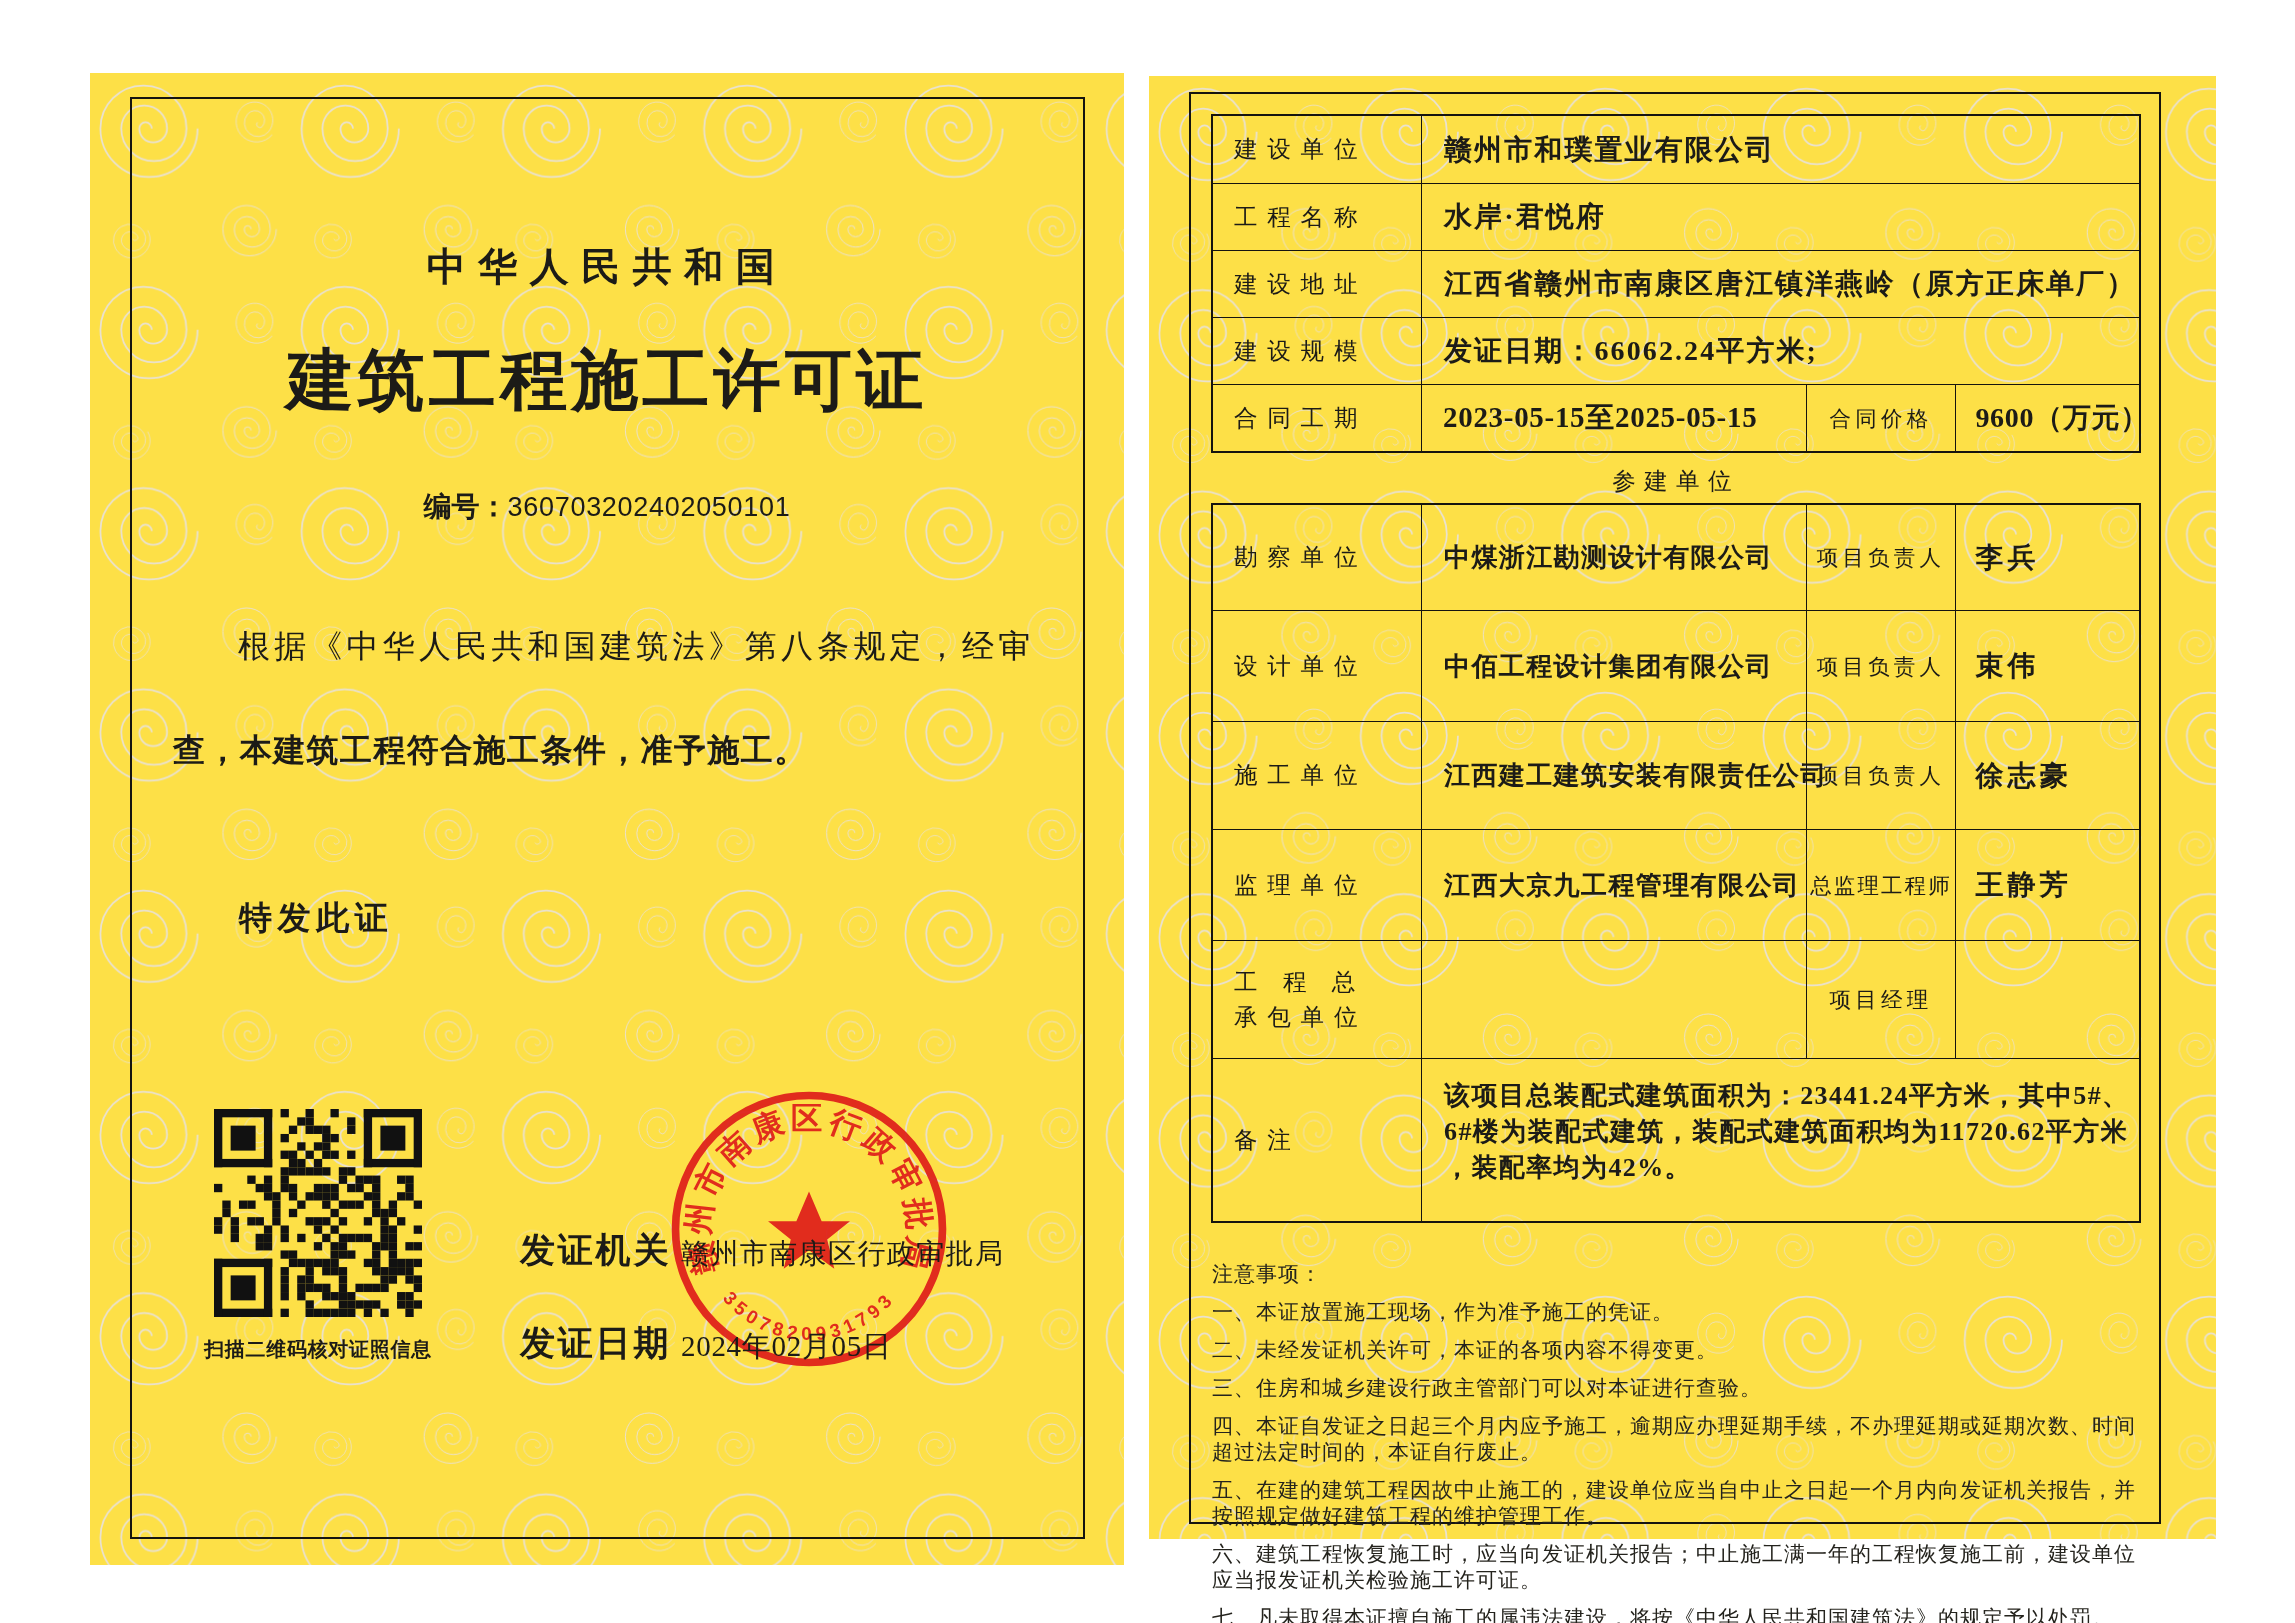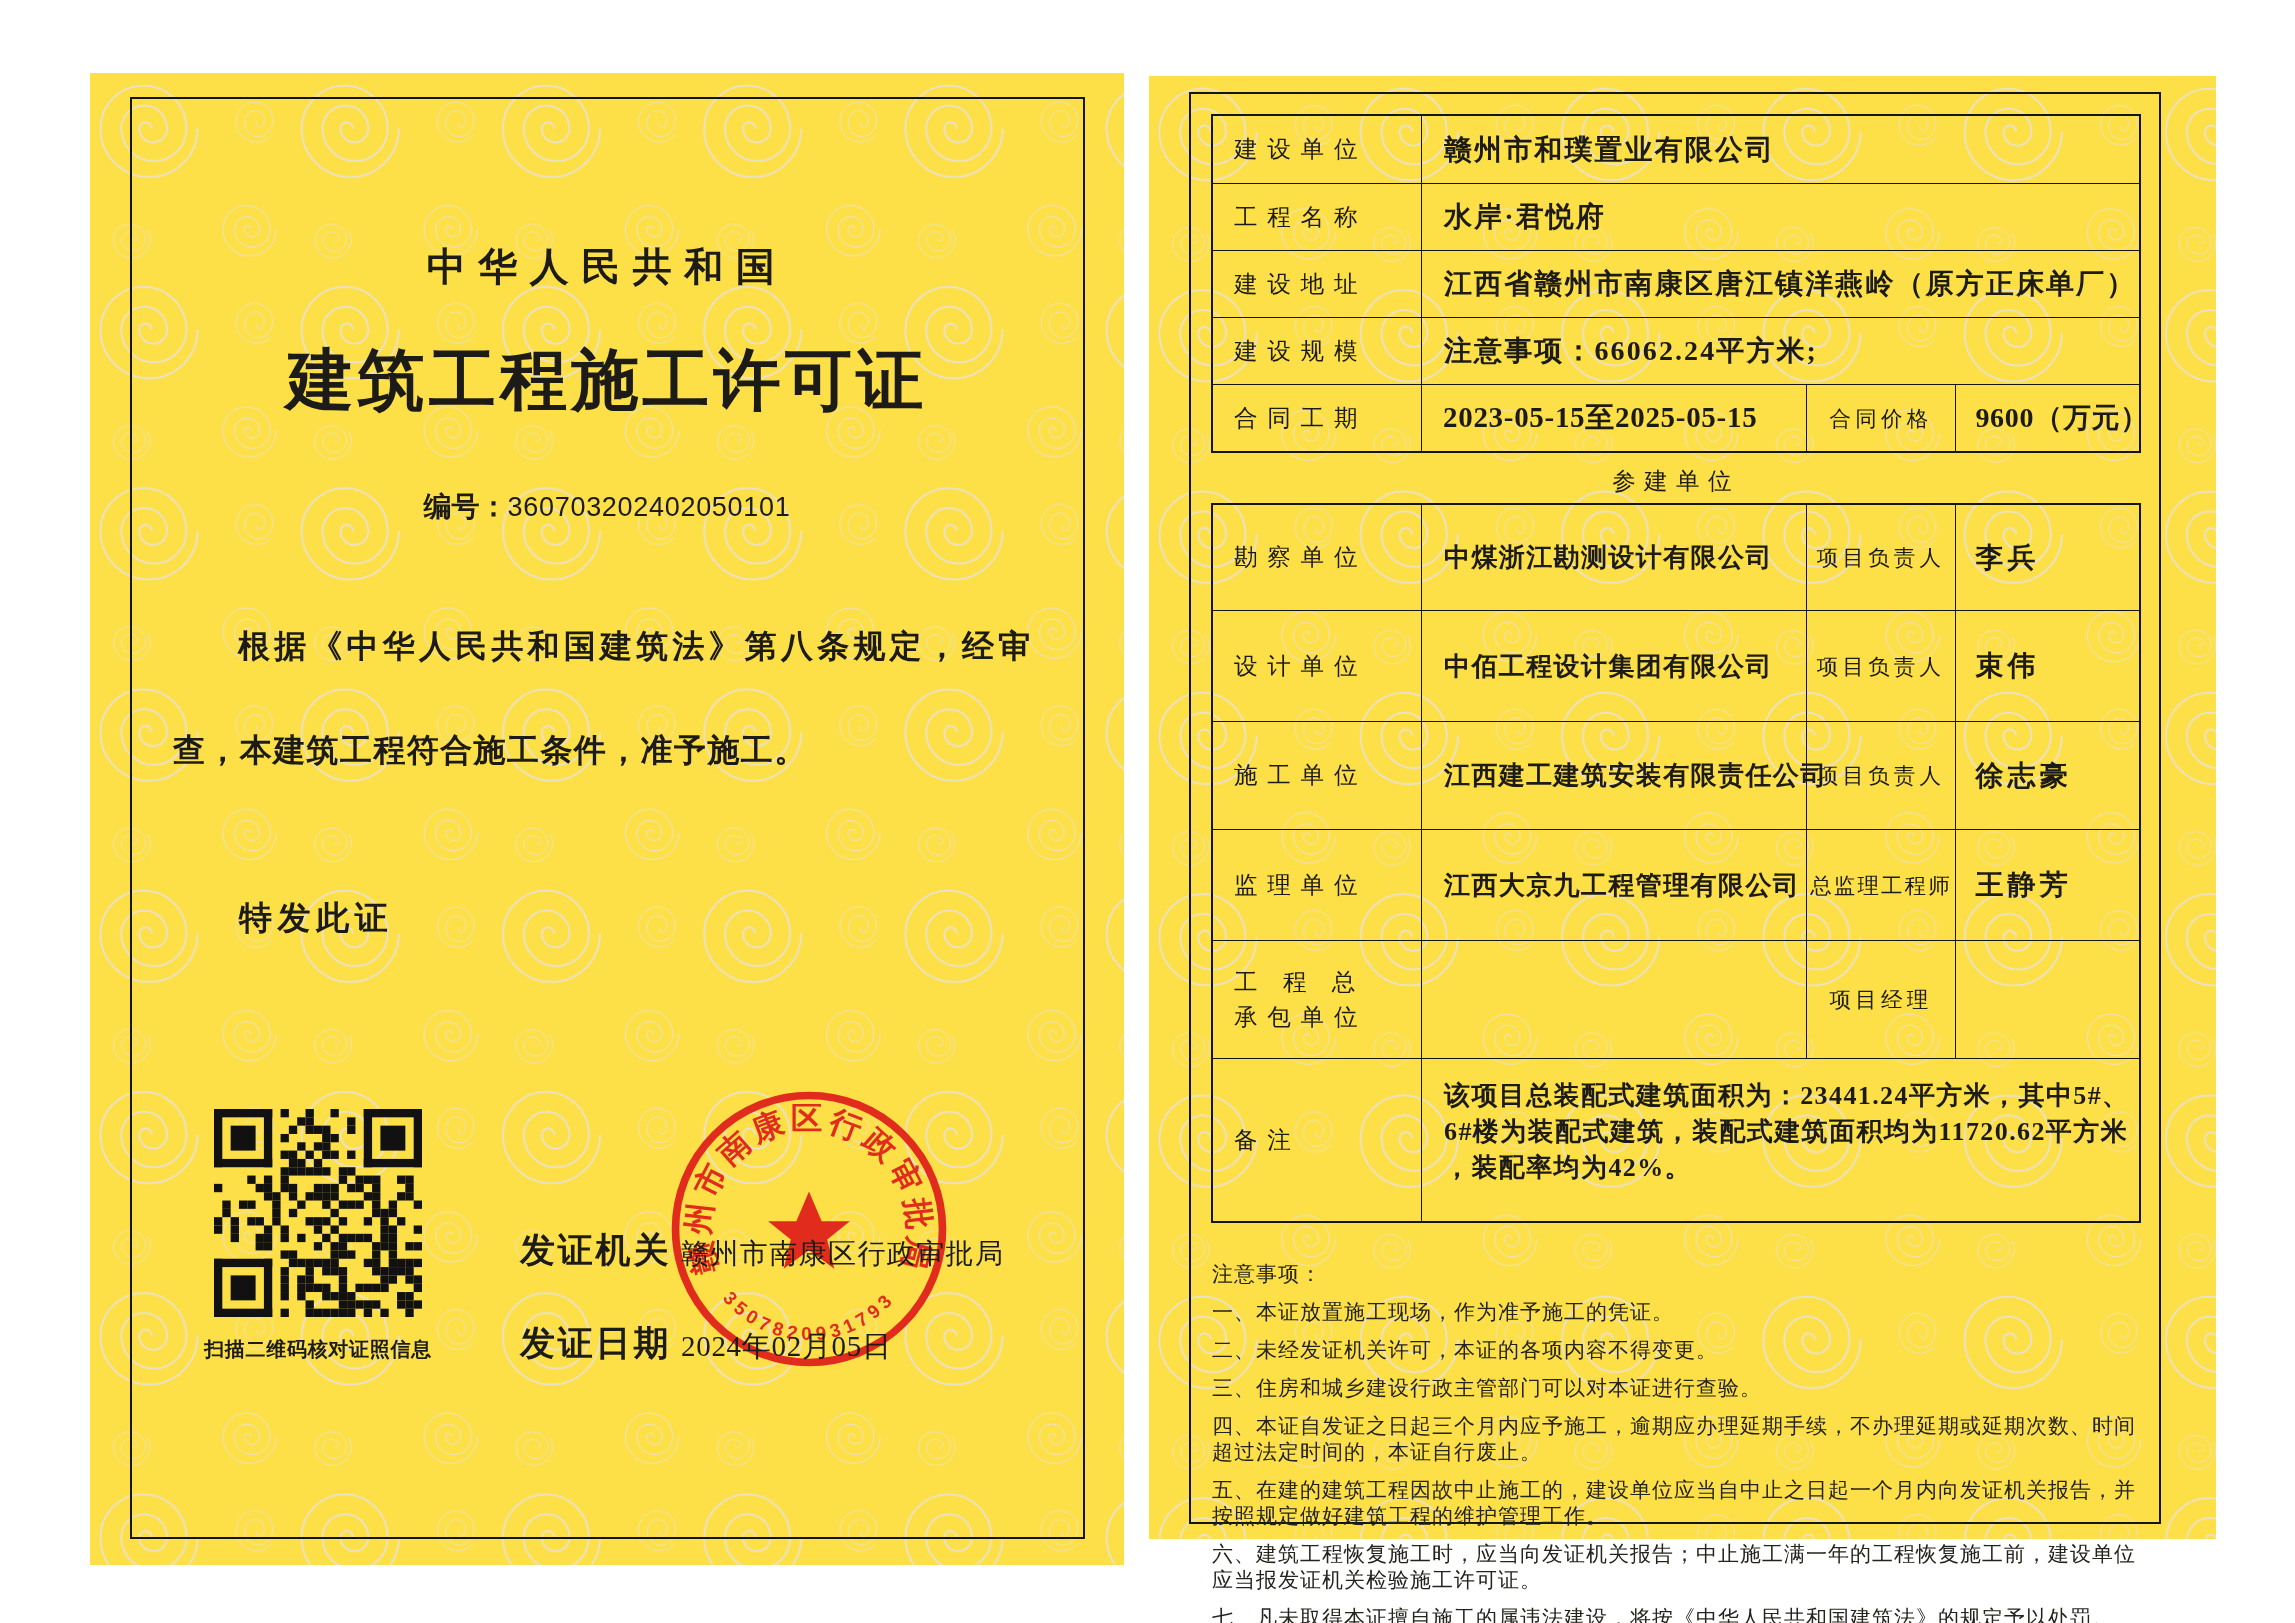--- a/index.html
+++ b/index.html
@@ -9,21 +9,21 @@
   .bgpat{position:absolute;left:0;top:0;width:100%;height:100%;}
   .frame{position:absolute;border:2.1px solid #15140f;}
   .abs{position:absolute;}
   
   #pageL{left:90px;top:73px;width:1034px;height:1492px;}
   #pageL .frame{left:40px;top:23.6px;right:39px;bottom:26px;}
   .lp-country{left:0;right:0;top:167px;text-align:center;font-size:39px;font-weight:700;letter-spacing:12.5px;}
   .lp-title{left:0;right:0;top:262px;text-align:center;font-size:67px;font-weight:700;letter-spacing:4.2px;}
   .lp-number{left:0;right:0;top:415px;text-align:center;font-size:28px;}
   .lp-number .num{font-family:"Liberation Sans","DejaVu Sans",sans-serif;font-size:27px;letter-spacing:0.7px;}
-  .lp-body1{left:83px;right:78px;top:552px;font-size:32px;font-weight:700;letter-spacing:4.2px;padding-left:65px;}
+  .lp-body1{left:83px;right:78px;top:552px;font-size:32px;font-weight:400;letter-spacing:4.2px;padding-left:65px;}
   .lp-body2{left:83px;right:78px;top:656px;font-size:32px;font-weight:700;letter-spacing:1.4px;}
   .lp-grant{left:149px;top:823px;font-size:33px;font-weight:700;letter-spacing:5.6px;}
   .lp-qr{left:124px;top:1036px;width:208px;height:208px;}
   .lp-qrcap{left:89px;top:1263px;width:278px;text-align:center;font-size:20px;font-weight:700;letter-spacing:0.7px;}
   .lp-issuer-label{left:430px;top:1154px;font-size:35px;font-weight:700;letter-spacing:2.8px;z-index:3;}
   .lp-issuer-value{left:591px;top:1162px;font-size:28px;letter-spacing:1.4px;z-index:3;white-space:nowrap;}
   .lp-date-label{left:430px;top:1247px;font-size:35px;font-weight:700;letter-spacing:2.8px;z-index:3;}
   .lp-date-value{left:591px;top:1254px;font-size:29px;letter-spacing:0.7px;z-index:3;white-space:nowrap;}
   .lp-stamp{left:573px;top:1010px;width:292px;height:292px;z-index:2;opacity:.93;}
   
@@ -342,21 +342,21 @@
       <div class="trow" style="height:67px">
         <div class="cell lblcell">工程名称</div>
         <div class="cell valcell">水岸·君悦府</div>
       </div>
       <div class="trow" style="height:67px">
         <div class="cell lblcell">建设地址</div>
         <div class="cell valcell">江西省赣州市南康区唐江镇洋燕岭（原方正床单厂）</div>
       </div>
       <div class="trow" style="height:67px">
         <div class="cell lblcell">建设规模</div>
-        <div class="cell valcell">注意事项：66062.24平方米;</div>
+        <div class="cell valcell">发证日期：66062.24平方米;</div>
       </div>
       <div class="trow" style="height:67px">
         <div class="cell lblcell">合同工期</div>
         <div class="cell durcell">2023-05-15至2025-05-15</div>
         <div class="cell rolecell">合同价格</div>
         <div class="cell percell" style="letter-spacing:0.7px;font-weight:700">9600（万元）</div>
       </div>
     </div>
 
     <div class="abs sect">参建单位</div>

